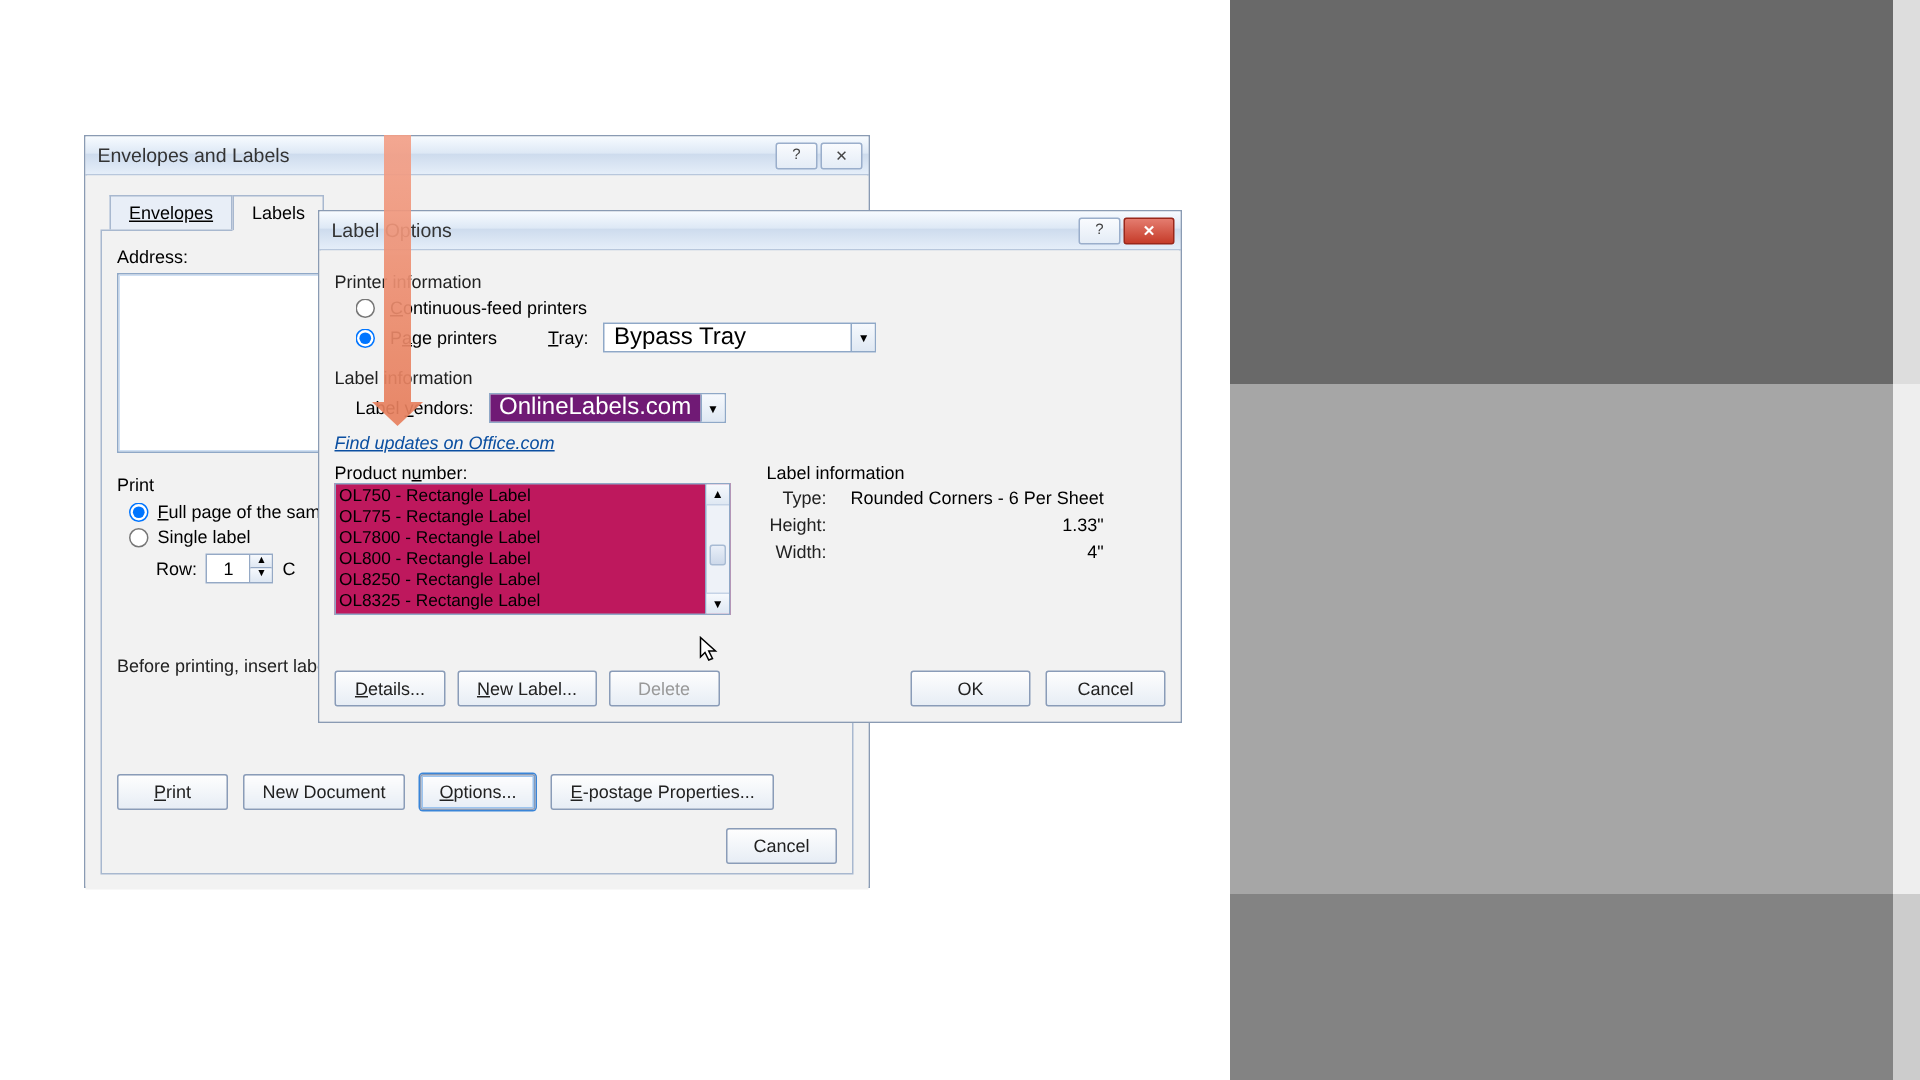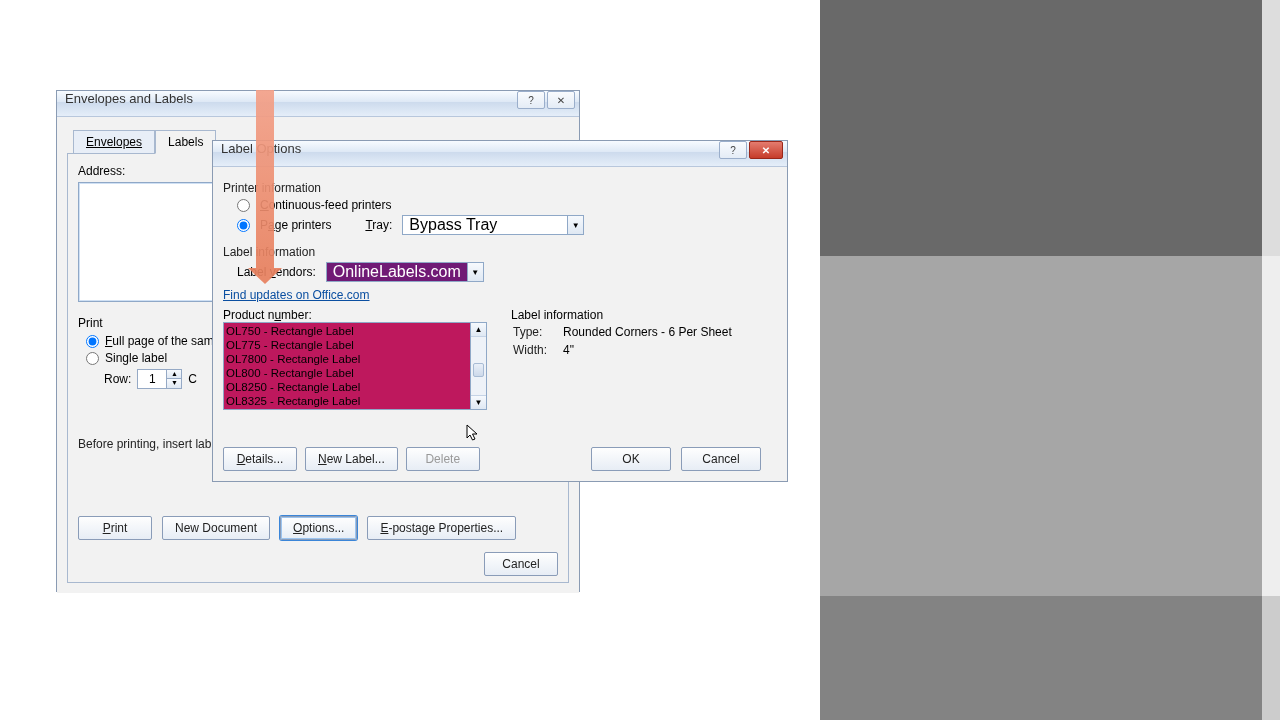--- a/index.html
+++ b/index.html
@@ -31,20 +31,21 @@
     position: absolute;
     border: 1px solid #8a9bb3;
     background: #f2f2f2;
     box-shadow: 0 0 0 1px #a7bcd6 inset;
   }
   .titlebar {
     height: 26px;
     background: linear-gradient(#f7fbff,#dde8f5 45%,#cddbed 46%,#e5eef9);
     border-bottom: 1px solid #b8c7dc;
     display: flex;
+    align-items: center;
     padding: 0 4px 0 8px;
     font-size: 13px;
     color: #333;
   }
   .titlebar .spacer { flex: 1; }
   .win-btn {
     width: 28px; height: 18px;
     margin-left: 2px;
     border: 1px solid #9aaecb;
     border-radius: 2px;
@@ -121,37 +122,37 @@
   .sect { margin:6px 0 2px 0; color:#222;}
   .opt-row{ display:flex; align-items:center; gap:10px; margin:3px 0 3px 14px;}
   .combo {
     display:inline-flex; align-items:center;
     border:1px solid #8fa8c7; height:20px; background:#fff;
   }
   .combo.sel .combo-text{ background:#701a75; color:#fff;}
   .combo-text{ padding:0 6px; height:18px; line-height:18px; min-width:120px; font-size:16px;}
   .combo-btn{ width:16px; height:18px; border-left:1px solid #8fa8c7;
     background:linear-gradient(#f6f9fd,#dfe8f3); display:flex; align-items:center; justify-content:center; font-size:8px; cursor:pointer;}
-  .link{ color:#0b4fa1; text-decoration:underline; cursor:pointer;}
+  .link{ color:#0b4fa1; text-decoration:underline; cursor:pointer;font-style:italic;}
   .cols{ display:flex; gap:24px; margin-top:6px;}
   .listbox{
     border:1px solid #8fa8c7; background:#be185d; width:264px; height:88px;
     display:flex;
   }
   .listbox .items{ flex:1; overflow:hidden; padding:1px 2px;}
   .listbox .items div{ height:14px; line-height:14px; font-size:11.5px; white-space:nowrap; cursor:pointer;}
   .listbox .sb{ width:16px; border-left:1px solid #8fa8c7; background:#eef2f8; position:relative;}
   .listbox .sb .arr{ height:14px; background:linear-gradient(#f6f9fd,#dfe8f3); border-bottom:1px solid #c5d3e6; font-size:8px; text-align:center; line-height:13px; cursor:pointer;}
   .listbox .sb .arr.dn{ position:absolute; bottom:0; left:0; right:0; border-top:1px solid #c5d3e6; border-bottom:none;}
   .listbox .sb .thumb{ position:absolute; left:2px; right:2px; top:40px; height:14px; background:linear-gradient(#e9eff8,#cdd9ea); border:1px solid #a8bbd4; border-radius:2px;}
   .info-table{ font-size:12px;}
-  .info-table td{ padding:1px 0;}
+  .info-table td{ padding:1px 0;text-align:right;}
   .info-table td:first-child{ padding-right:14px; color:#222;}
   .opt-btn-row{ display:flex; gap:8px; position:absolute; left:10px; bottom:10px;}
-  .opt-okrow{ position:absolute; right:26px; bottom:10px; display:flex; gap:10px;}
+  .opt-okrow{ position:absolute; right:10px; bottom:10px; display:flex; gap:10px;}
 
   .pointer-arrow{
     position:absolute;
     left:256px; top:90px;
     width:18px; height:180px;
     background:linear-gradient(#f3a088,#e8815f);
     z-index:10;
     opacity:0.92;
   }
   .pointer-arrow::after{
@@ -289,20 +290,24 @@
       </div>
       <div>
         <div>Label information</div>
         <table class="info-table">
           <tbody>
               <tr>
                 <td>Type:</td>
                 <td>Rounded Corners - 6 Per Sheet</td>
               </tr>
           <tr>
+                <td>Height:</td>
+                <td>1.33"</td>
+              </tr>
+          <tr>
                 <td>Width:</td>
                 <td>4"</td>
               </tr>
         </tbody>
           </table>
       </div>
     </div>
 
     <div class="opt-btn-row">
       <span class="btn"><span class="u">D</span>etails...</span>

